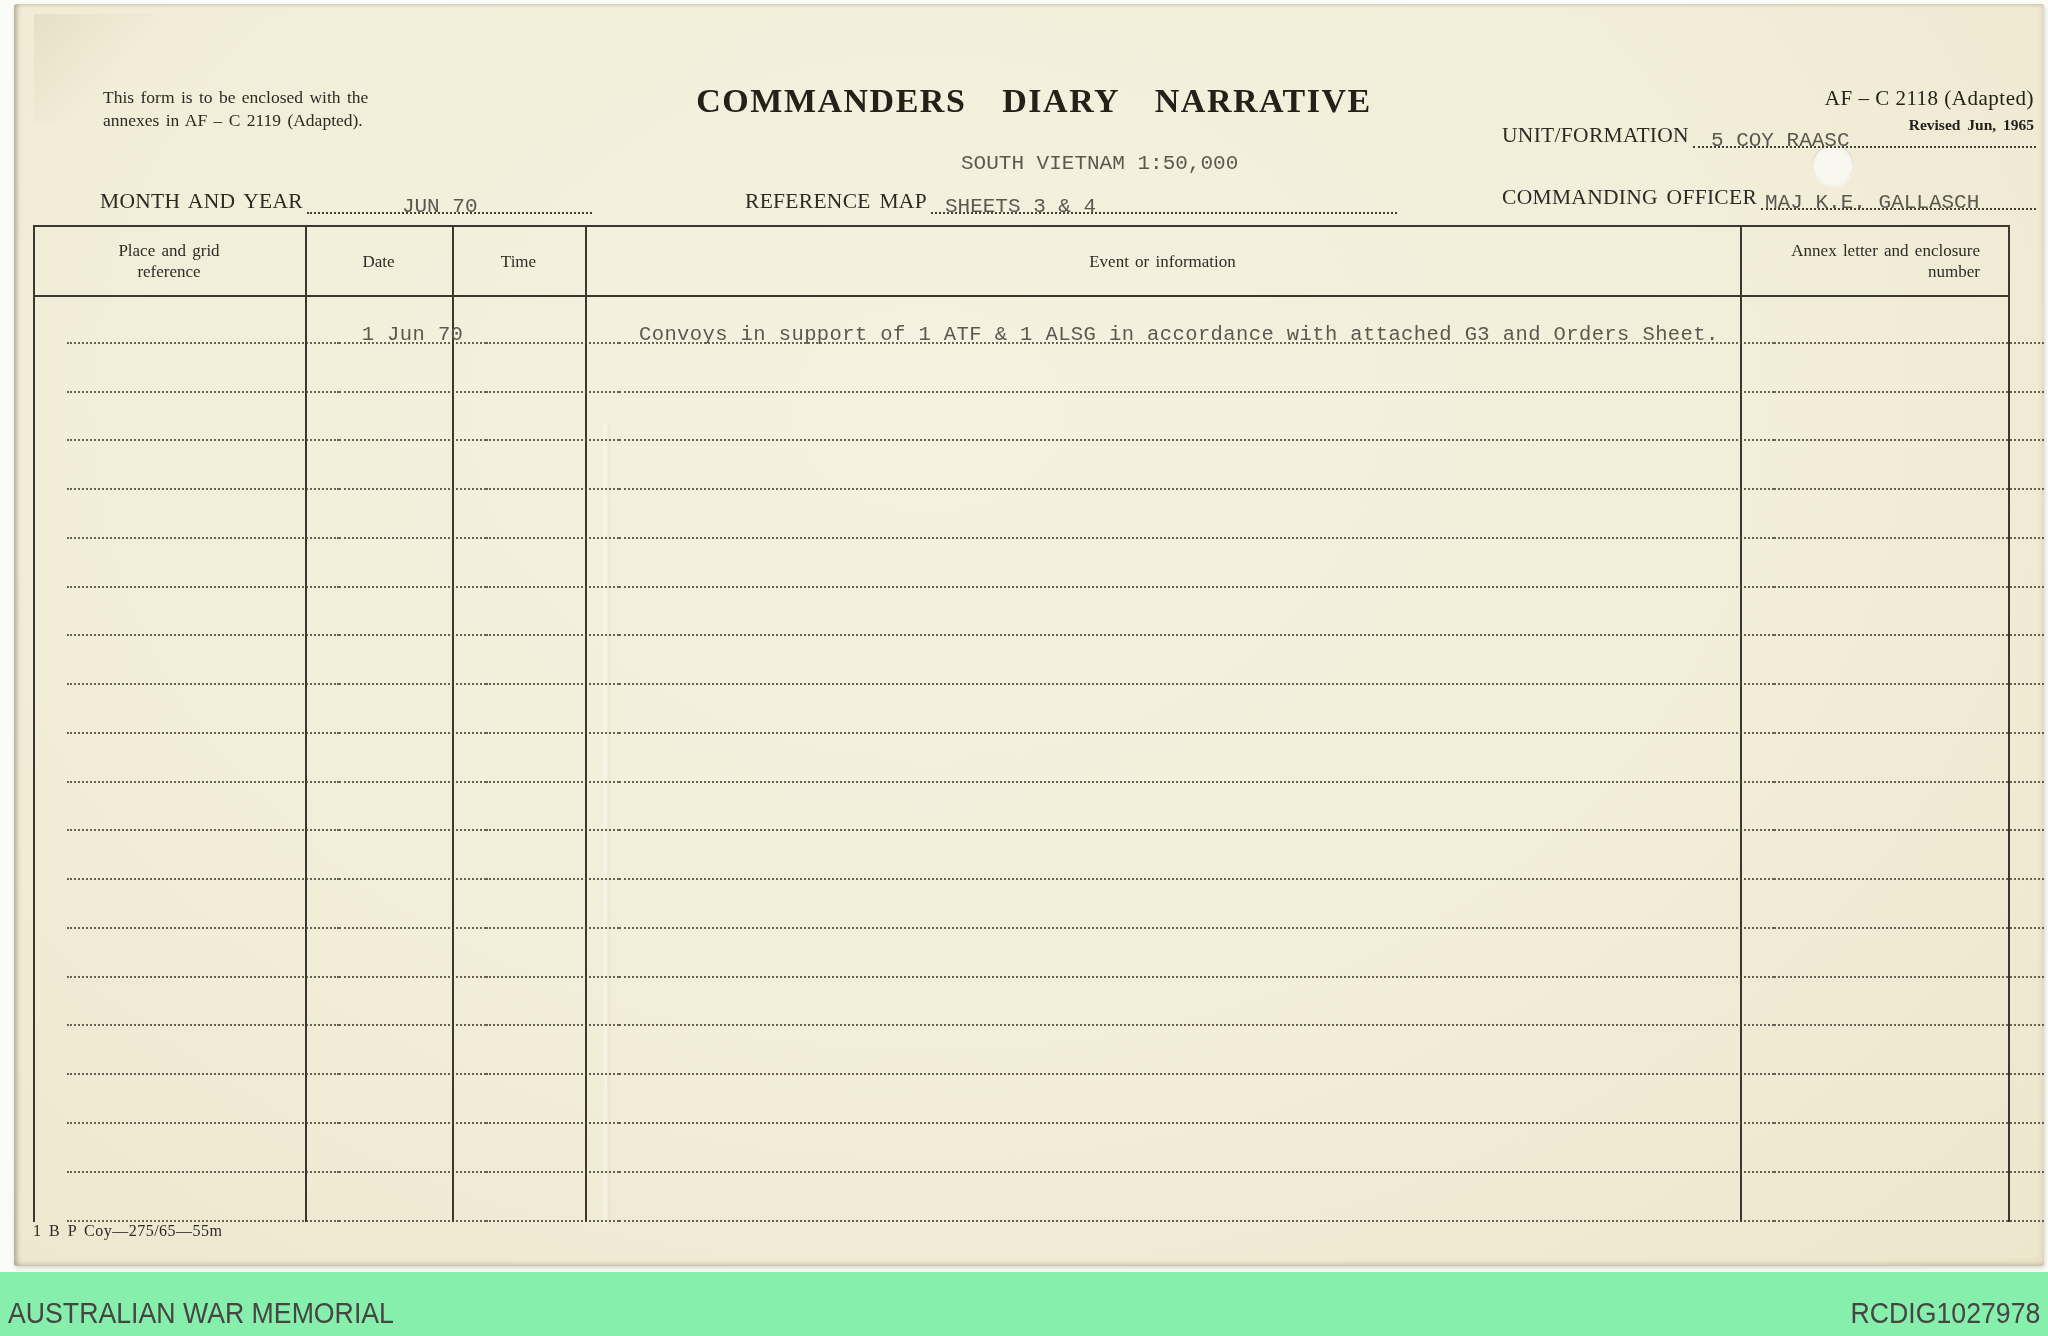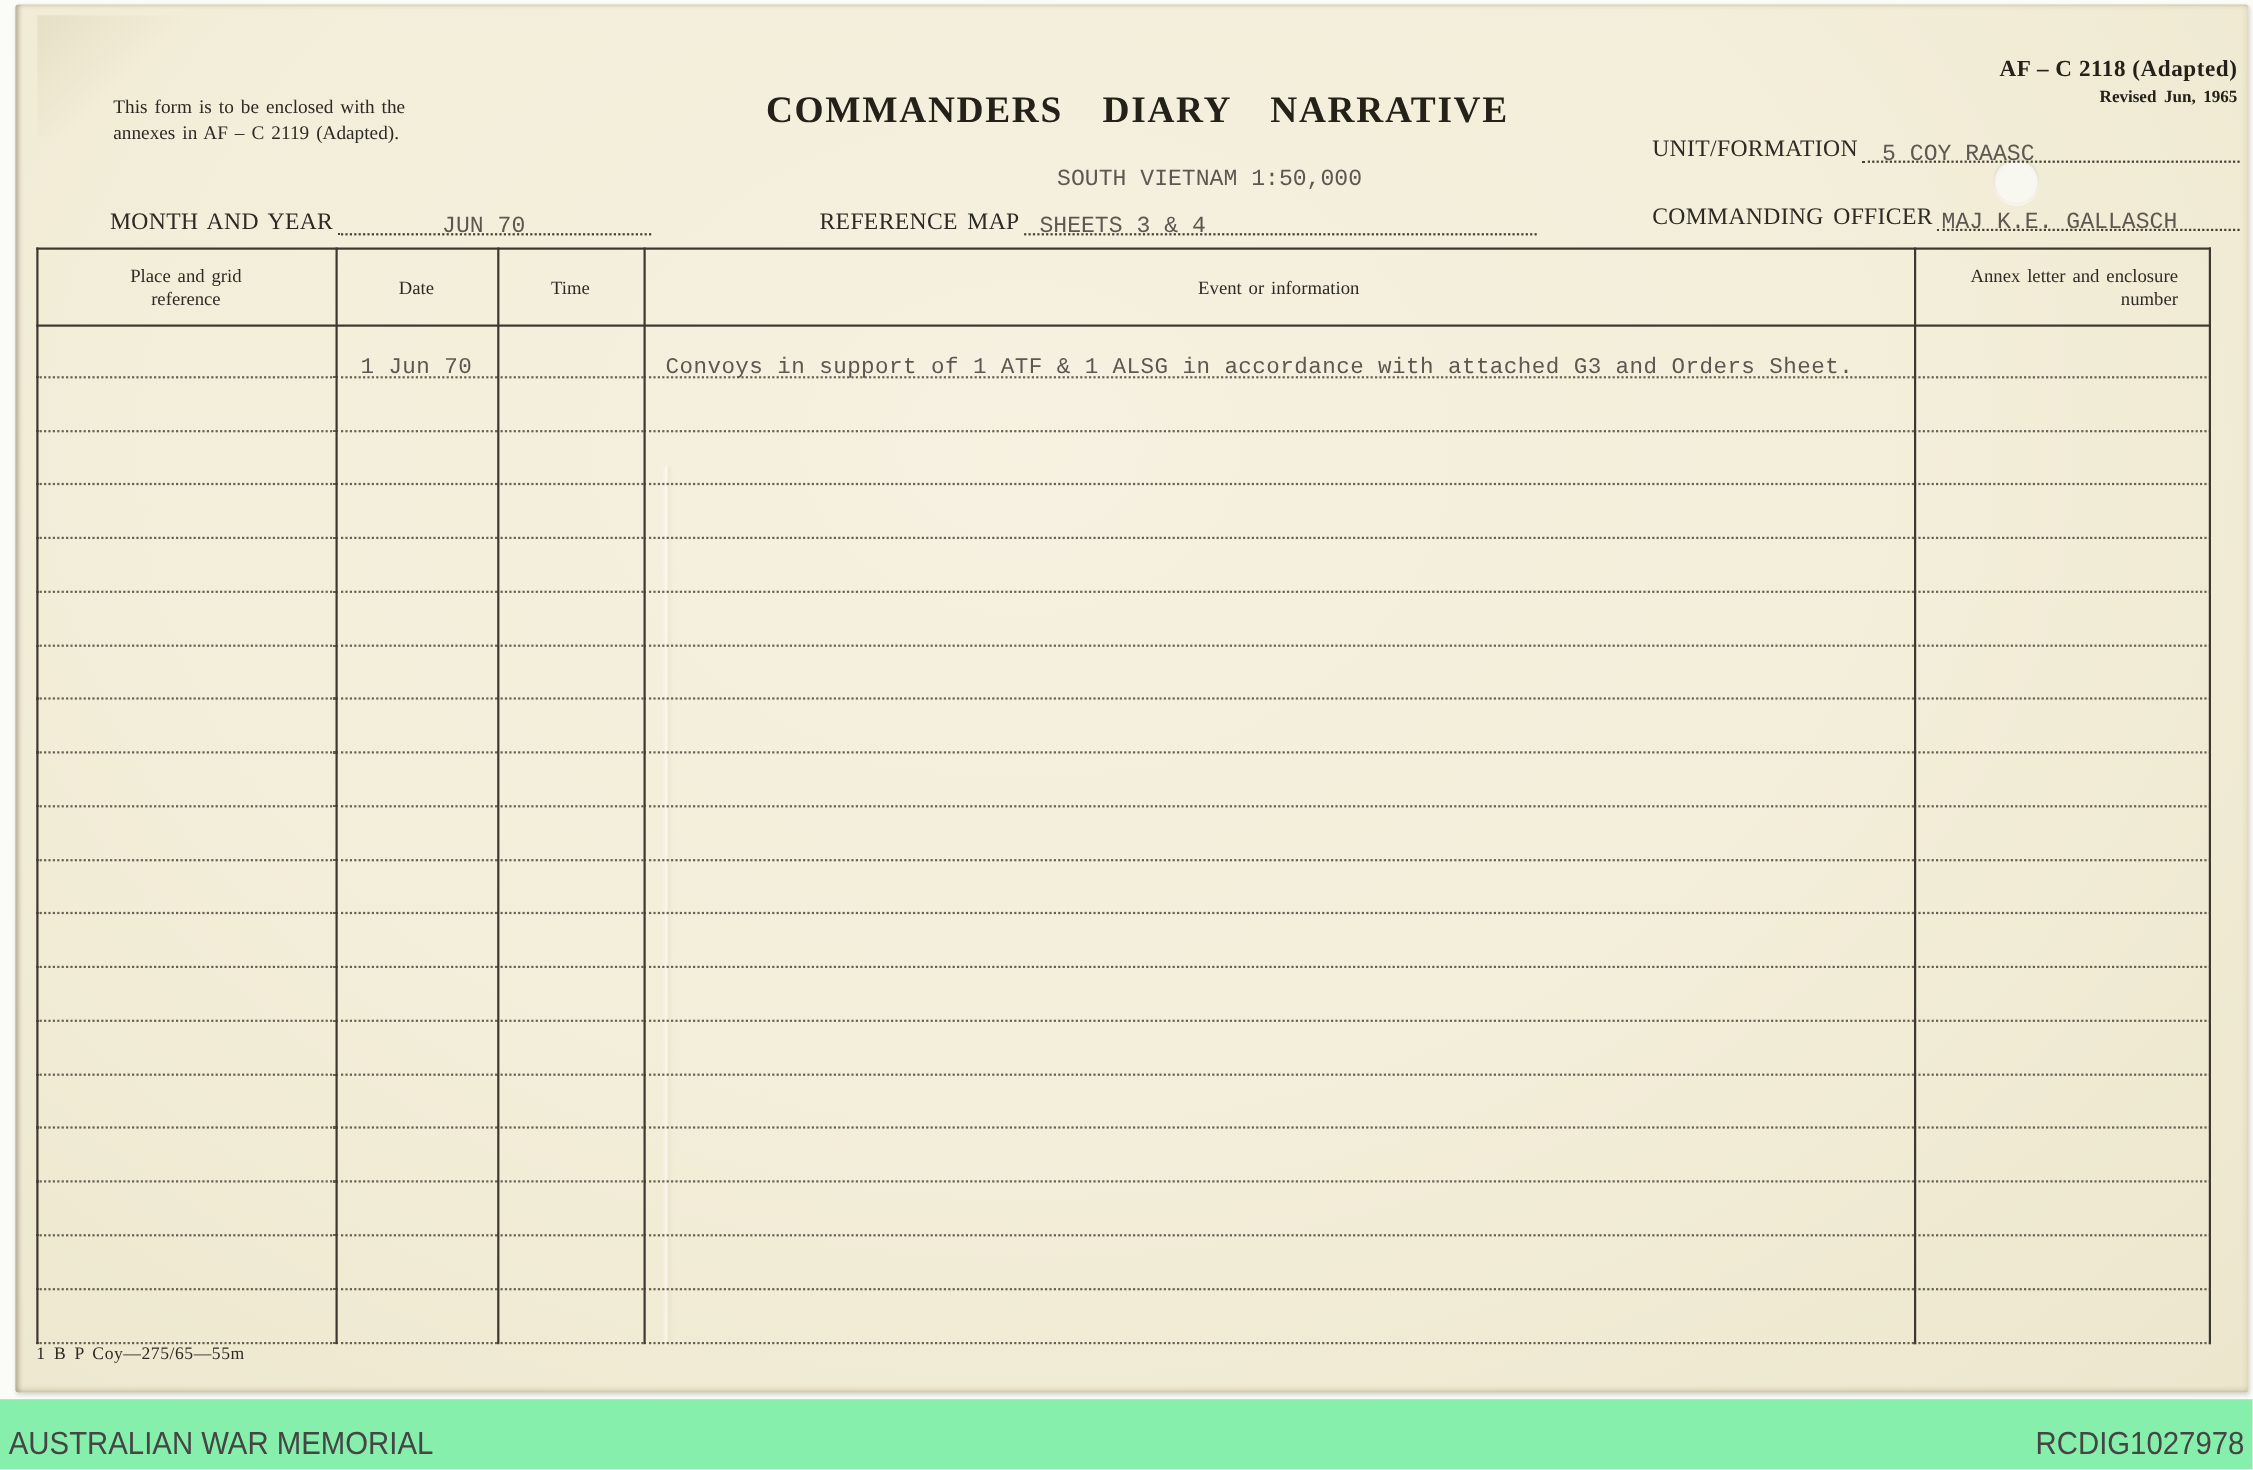--- a/index.html
+++ b/index.html
@@ -15,21 +15,21 @@
             background:linear-gradient(90deg,rgba(255,255,255,0) 0%,rgba(255,255,250,.5) 40%,rgba(140,125,80,.07) 60%,rgba(255,255,255,0) 100%);}
   .crease-d{position:absolute;left:20px;top:10px;width:150px;height:110px;pointer-events:none;
             background:linear-gradient(135deg,rgba(150,135,90,.12) 0%,rgba(255,255,255,0) 55%);}
   .punch-hole{position:absolute;left:1798px;top:140px;width:42px;height:42px;border-radius:50%;
               background:#f9f8f0;box-shadow:inset 0 1px 3px rgba(130,115,70,.35),0 1px 1px rgba(255,255,255,.7);}
   .note{position:absolute;left:89px;top:82px;width:338px;font-size:17.5px;line-height:23px;
         text-align:justify;word-spacing:2px;color:#2d2a24;}
   .title{position:absolute;left:600px;top:78px;width:840px;text-align:center;
          font-size:34px;font-weight:bold;letter-spacing:1.5px;word-spacing:26px;color:#242119;}
   .formcode{position:absolute;right:10px;top:46px;text-align:right;color:#242119;}
-  .formcode .code{font-size:21px;font-weight:bold;letter-spacing:.5px;}
+  .formcode .code{font-size:21px;font-weight:normal;letter-spacing:.5px;margin-top:36px;}
   .formcode .revised{font-size:15.5px;font-weight:bold;margin-top:5px;word-spacing:3px;}
   
   .typed{font-family:"Liberation Mono","DejaVu Sans Mono",monospace;color:#5c5850;font-size:21px;
          white-space:nowrap;}
   .map-scale{position:absolute;left:947px;top:148px;}
   
   .field-row{position:absolute;display:flex;align-items:flex-end;color:#2d2a24;}
   .field-label{font-size:21.5px;letter-spacing:.3px;word-spacing:3px;white-space:nowrap;}
   .dotted{position:relative;flex:1;border-bottom:2.5px dotted #453f33;height:24px;margin-left:4px;}
   .dotted .typed{position:absolute;bottom:-6px;}
@@ -43,21 +43,21 @@
   .hline{position:absolute;left:0;width:1977px;height:2px;background:#3c382f;}
   .thead{position:absolute;left:0;top:2px;width:1947px;height:68px;display:grid;
          grid-template-columns:272px 147px 133px 1155px 270px;}
   .th{display:flex;align-items:center;justify-content:center;text-align:center;
       font-size:17px;line-height:21px;color:#2e2b25;word-spacing:2px;}
   .th span{display:block;}
   .th-place span{width:170px;}
   .th-annex span{width:210px;text-align:right;}
   .tbody{position:absolute;left:0;top:70px;width:1977px;height:927px;display:grid;
          grid-auto-rows:48.78px;}
-  .trow{display:grid;grid-template-columns:272px 147px 133px 1155px 270px;}
+  .trow{display:grid;grid-template-columns:272px 147px 133px 1155px 270px;margin-left:34px;}
   .cell{border-bottom:2px dotted rgba(68,62,50,.8);display:flex;align-items:flex-end;
         overflow:visible;}
   .c-date{justify-content:center;}
   .c-event{padding-left:20px;}
   .cell .typed{position:relative;bottom:-4px;font-size:20.5px;letter-spacing:.4px;}
   
   .imprint{position:absolute;left:19px;top:1218px;width:1977px;text-align:left;
            font-size:16px;color:#2e2b25;letter-spacing:.5px;word-spacing:3px;}
   .footer{position:absolute;left:0;top:1272px;width:2048px;height:64px;background:#86efac;
           font-family:"Liberation Sans","DejaVu Sans",sans-serif;color:#454544;}

